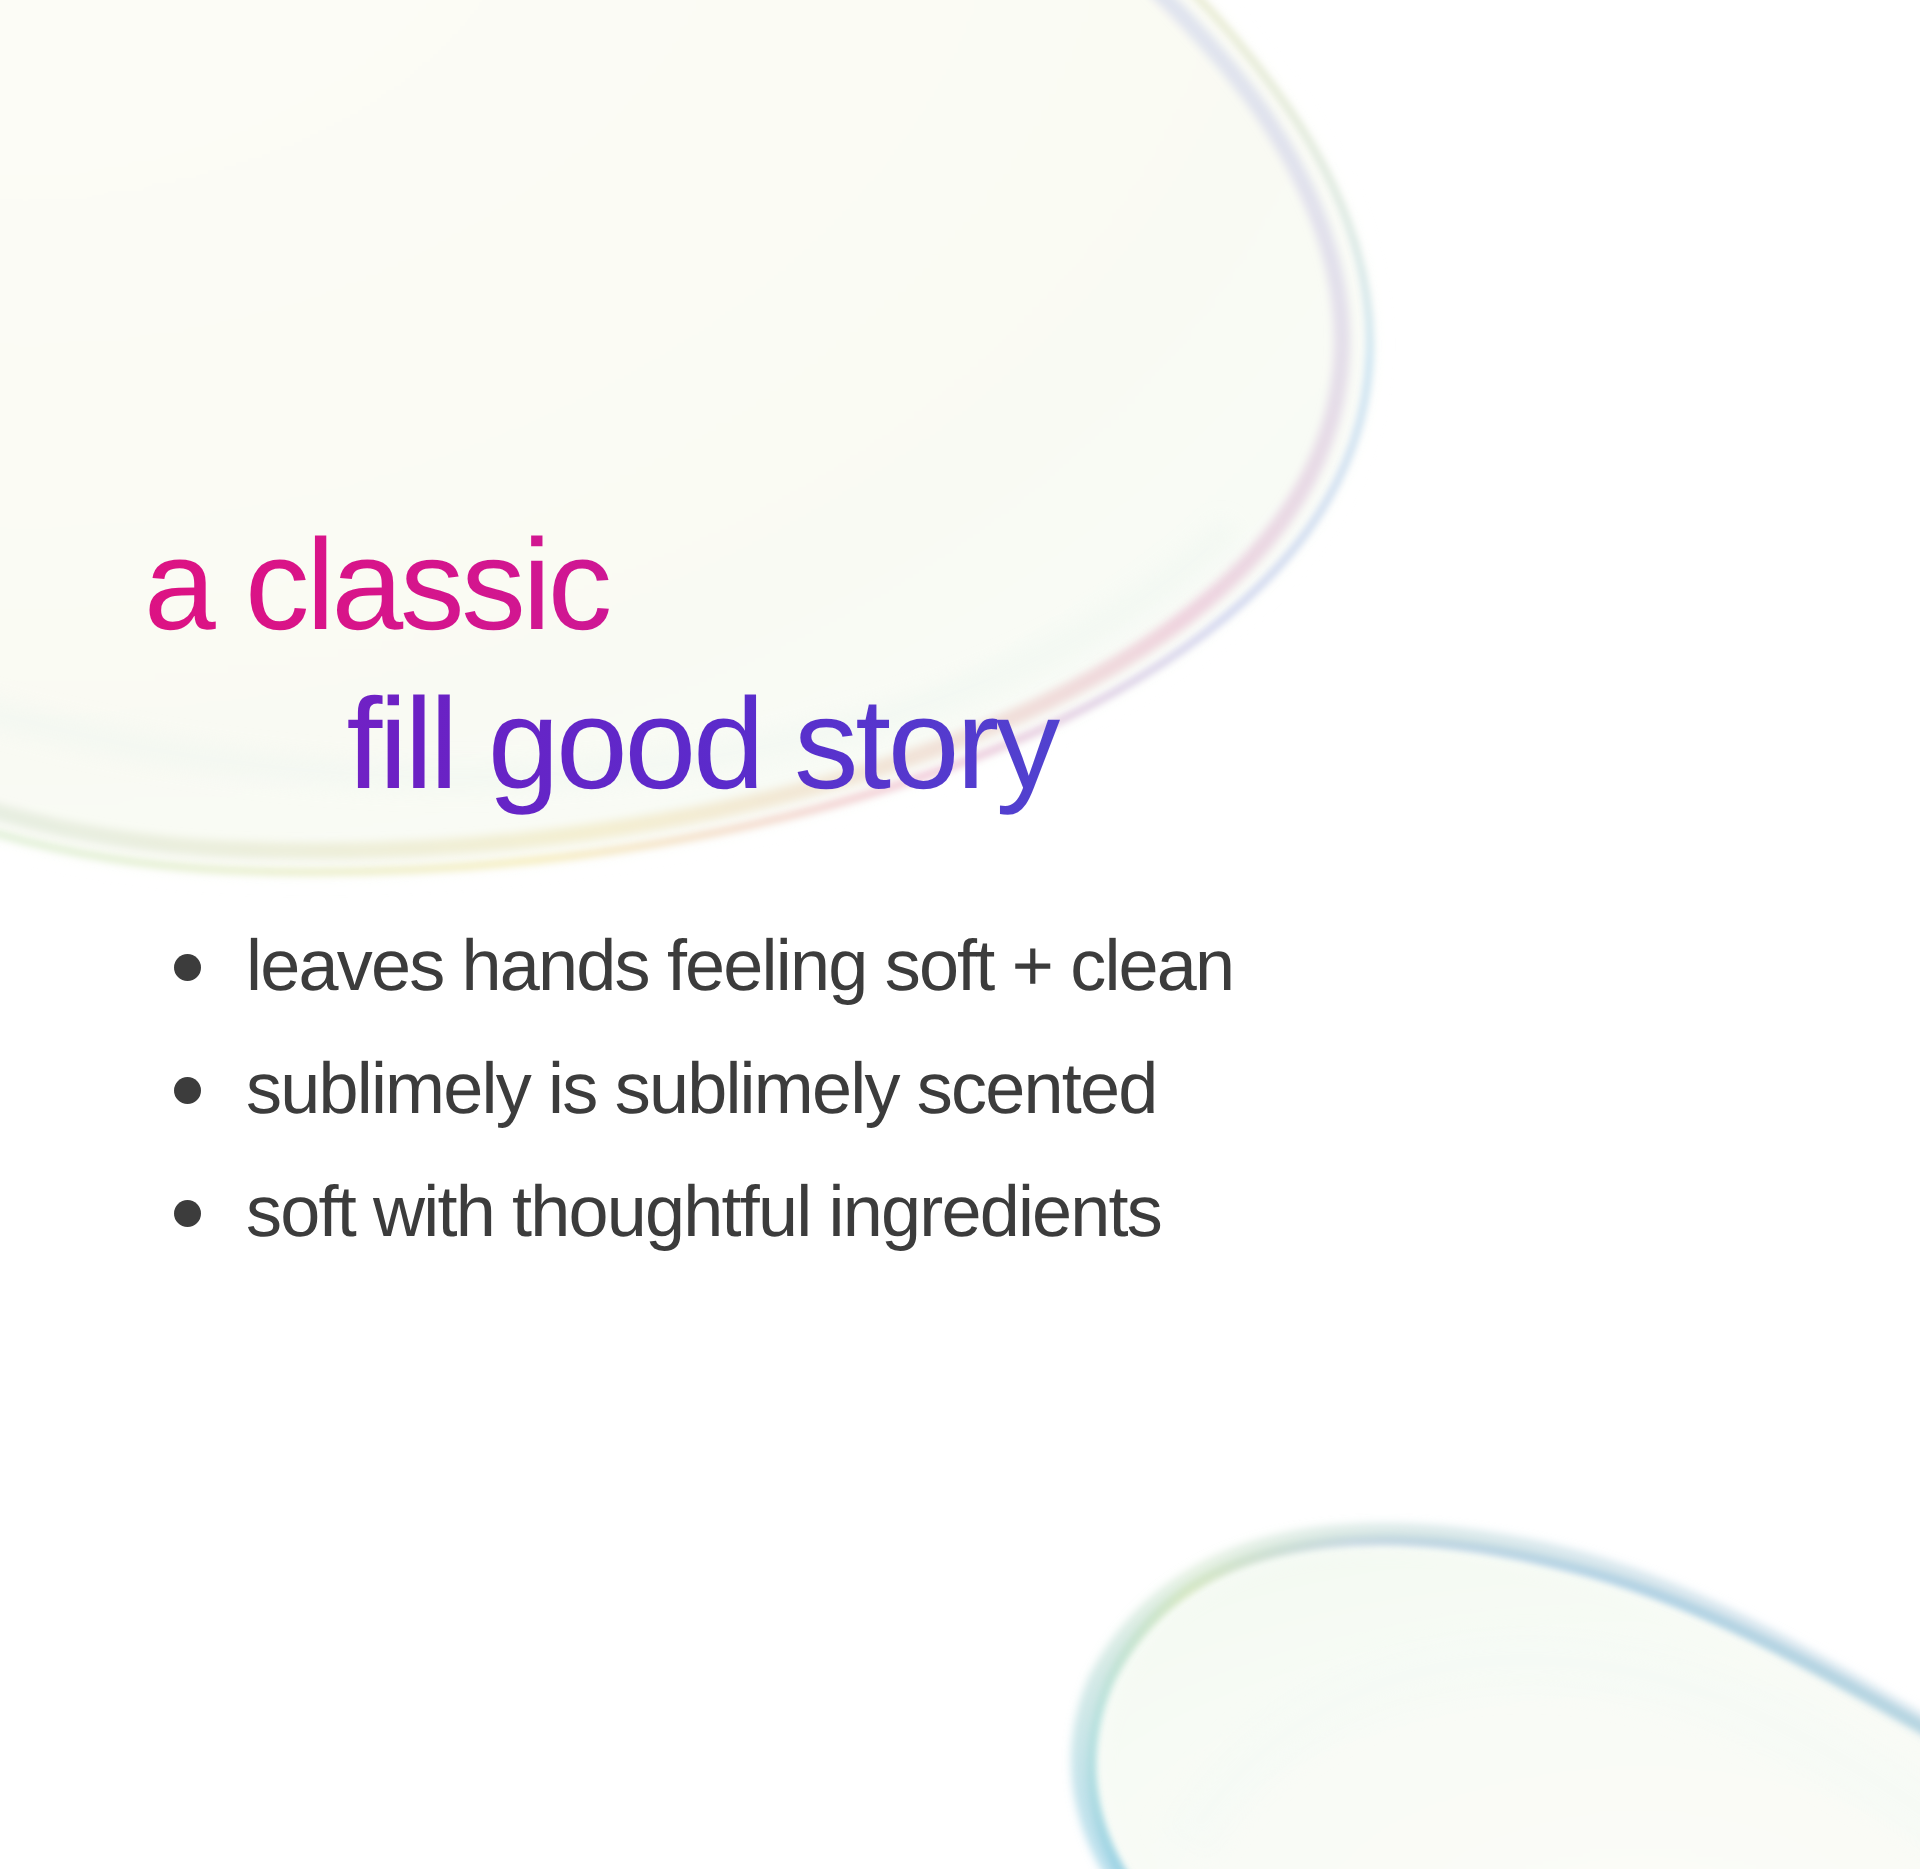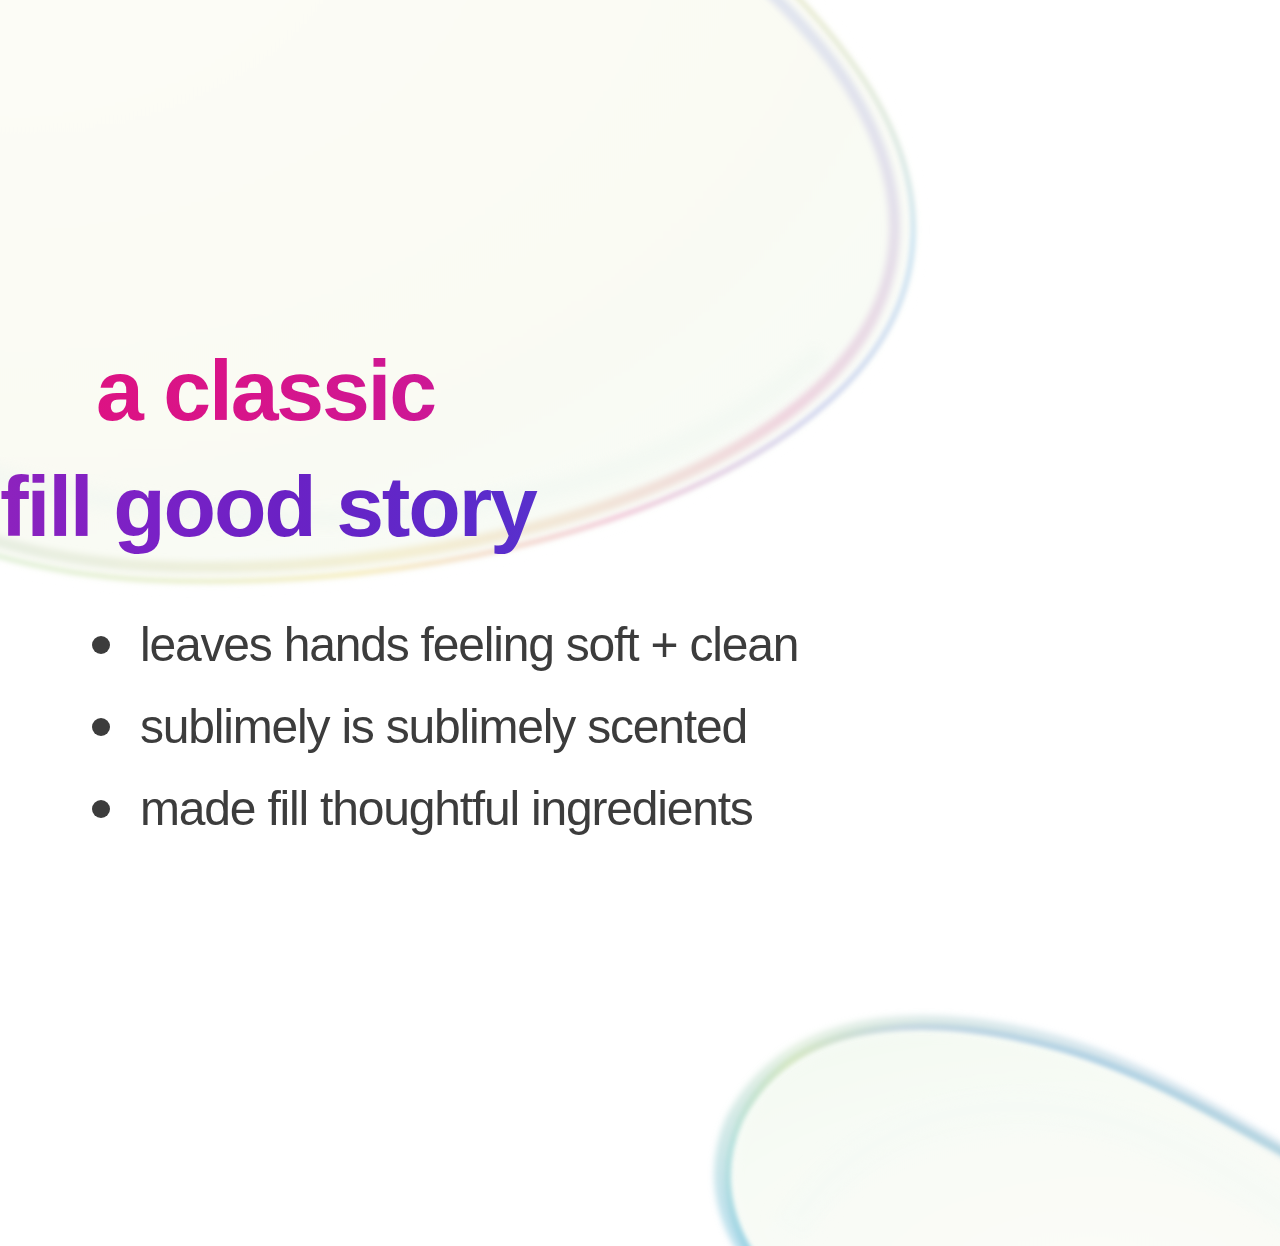--- a/index.html
+++ b/index.html
@@ -31,41 +31,42 @@
   
   .headline {
     position: absolute;
     left: 0;
     top: 338px;
     width: 1280px;
     z-index: 5;
   }
   .headline-line {
     display: block;
-    font-weight: 700;
+    font-weight: 400;
     font-size: 86px;
     line-height: 104px;
     letter-spacing: -2.2px;
     white-space: nowrap;
     background-clip: text;
     -webkit-background-clip: text;
     color: transparent;
     -webkit-text-fill-color: transparent;
   }
   .headline-line-1 {
     padding-left: 96px;
     background-image: linear-gradient(95deg,
         #e0117f 0%,
         #d81489 18%,
         #c51a9e 45%,
         #a81fb4 72%,
         #8a1fc0 100%);
   }
   .headline-line-2 {
-    margin-top: 12px;
+    padding-left: 231px;
+    margin-top: 2px;
     background-image: linear-gradient(95deg,
         #8e22bd 0%,
         #7a21c6 12%,
         #6b21c4 22%,
         #5b2bcb 38%,
         #4f46d0 58%,
         #3f63c8 76%,
         #2e7bc4 92%,
         #2878c0 100%);
   }
@@ -78,21 +79,21 @@
     width: 1280px;
     margin: 0;
     padding: 0;
     list-style: none;
     z-index: 5;
   }
   .benefit-item {
     display: flex;
     align-items: center;
     height: 82px;
-    padding-left: 92px;
+    padding-left: 116px;
     text-align: center;
   }
   .benefit-bullet {
     flex: 0 0 auto;
     width: 18px;
     height: 18px;
     border-radius: 50%;
     background: #3c3c3c;
     margin-right: 30px;
   }
@@ -240,17 +241,17 @@
     <li class="benefit-item">
       <span class="benefit-bullet"></span>
       <span class="benefit-text">leaves hands feeling soft + clean</span>
     </li>
     <li class="benefit-item">
       <span class="benefit-bullet"></span>
       <span class="benefit-text">sublimely is sublimely scented</span>
     </li>
     <li class="benefit-item">
       <span class="benefit-bullet"></span>
-      <span class="benefit-text">made fill thoughtful ingredients</span>
+      <span class="benefit-text">soft with thoughtful ingredients</span>
     </li>
   </ul>
 
 </div>
 
 </body></html>

